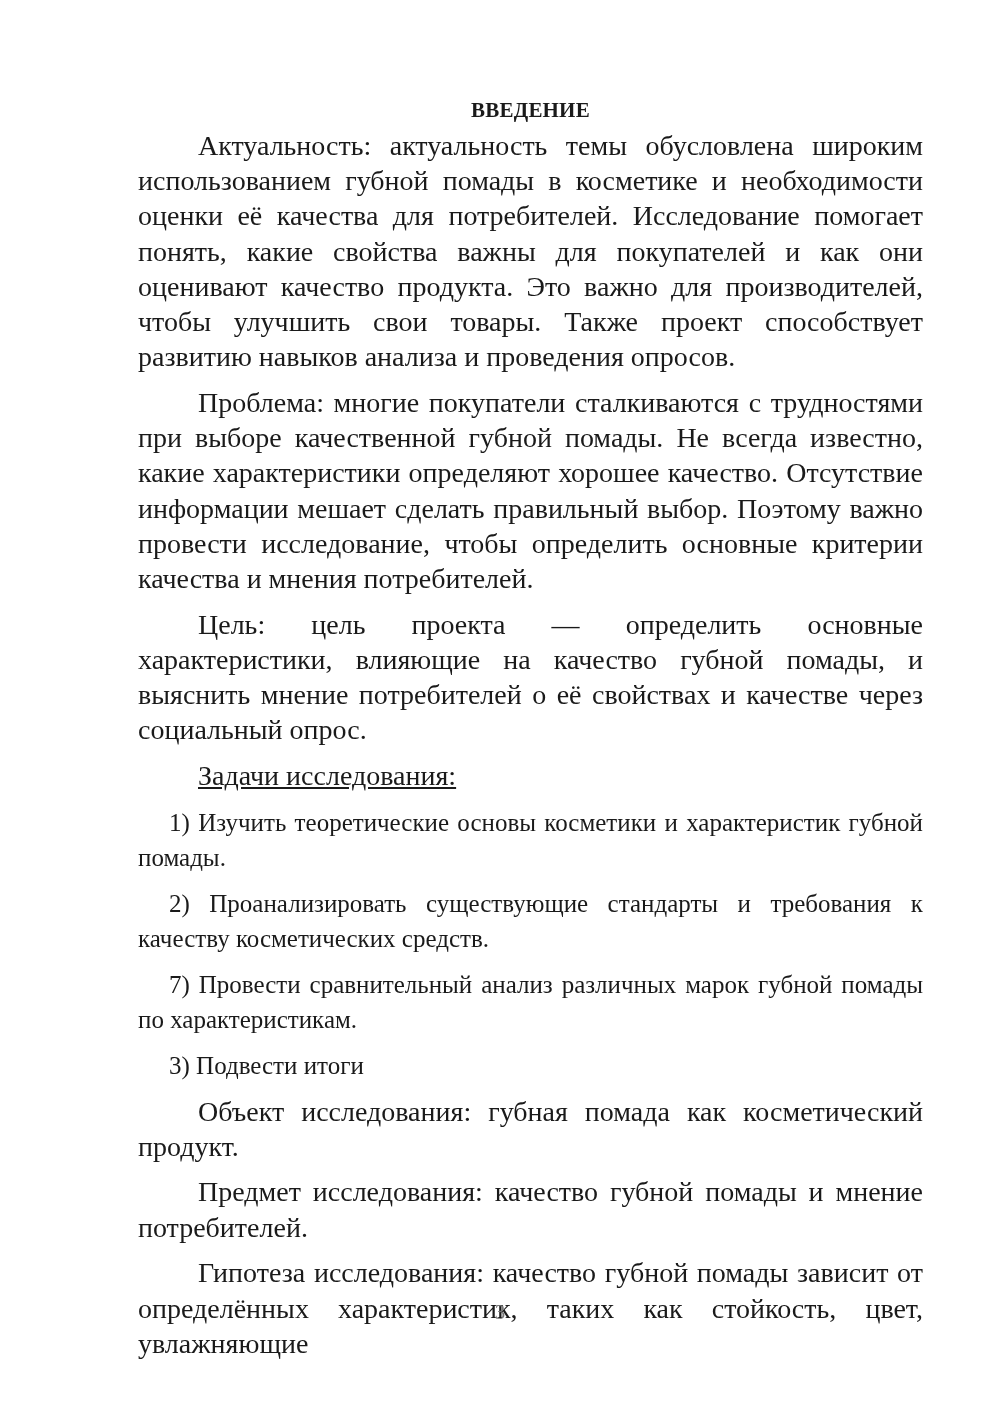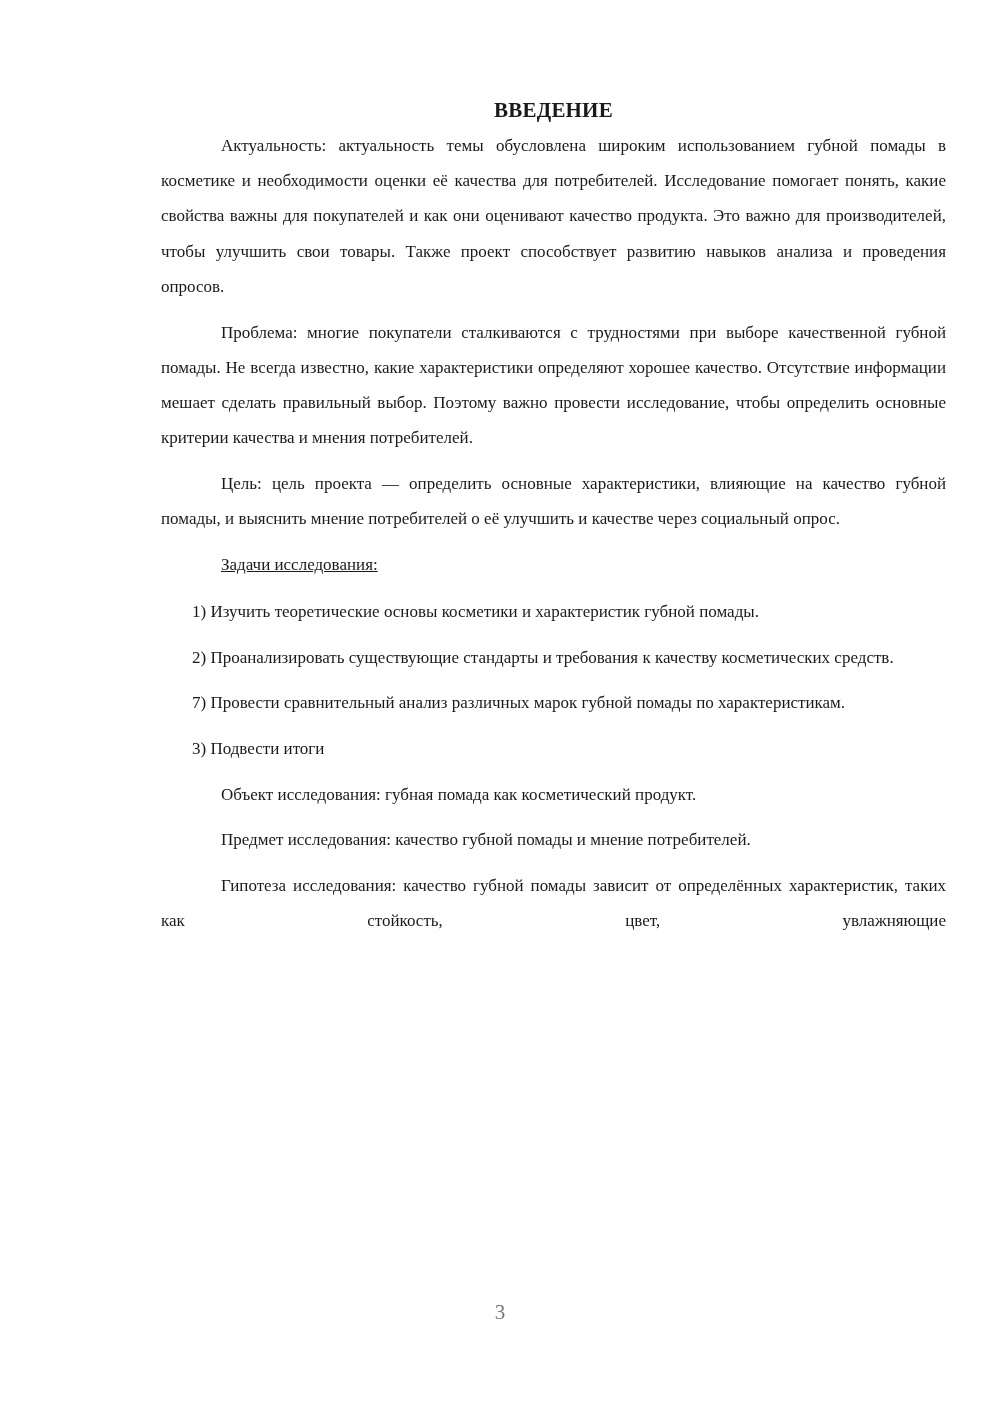--- a/index.html
+++ b/index.html
@@ -10,45 +10,45 @@
     body {
       width: 1000px;
       height: 1414px;
       position: relative;
       overflow: hidden;
       font-family: "Liberation Serif", "DejaVu Serif", serif;
       color: #1a1a1a;
     }
     .page {
       position: absolute;
-      left: 161px;
+      left: 138px;
       top: 93px;
       width: 785px;
     }
     .title {
       text-align: center;
       font-weight: bold;
       font-size: 21px;
       line-height: 35px;
       margin: 0 0 0 0;
       letter-spacing: 0.2px;
     }
     .para {
-      font-size: 17px;
+      font-size: 28px;
       line-height: 35.2px;
       text-align: justify;
       text-indent: 60px;
       margin: 0 0 10.5px 0;
     }
     .para.tasks-heading {
       margin-bottom: 12px;
       text-decoration: underline;
     }
     .task {
-      font-size: 17px;
+      font-size: 25px;
       line-height: 35.2px;
       text-align: justify;
       text-indent: 31px;
       margin: 0 0 10.5px 0;
     }
     .page-number {
       position: absolute;
       left: 0;
       width: 1000px;
       top: 1300px;
@@ -61,21 +61,21 @@
 </head>
 <body>
 
 <div class="page">
   <h1 class="title">ВВЕДЕНИЕ</h1>
 
   <p class="para">Актуальность: актуальность темы обусловлена широким использованием губной помады в косметике и необходимости оценки её качества для потребителей. Исследование помогает понять, какие свойства важны для покупателей и как они оценивают качество продукта. Это важно для производителей, чтобы улучшить свои товары. Также проект способствует развитию навыков анализа и проведения опросов.</p>
 
   <p class="para">Проблема: многие покупатели сталкиваются с трудностями при выборе качественной губной помады. Не всегда известно, какие характеристики определяют хорошее качество. Отсутствие информации мешает сделать правильный выбор. Поэтому важно провести исследование, чтобы определить основные критерии качества и мнения потребителей.</p>
 
-  <p class="para">Цель: цель проекта — определить основные характеристики, влияющие на качество губной помады, и выяснить мнение потребителей о её улучшить и качестве через социальный опрос.</p>
+  <p class="para">Цель: цель проекта — определить основные характеристики, влияющие на качество губной помады, и выяснить мнение потребителей о её свойствах и качестве через социальный опрос.</p>
 
   <p class="para tasks-heading">Задачи исследования:</p>
 
   <div>
     <p class="task">1) Изучить теоретические основы косметики и характеристик губной помады.</p>
     <p class="task">2) Проанализировать существующие стандарты и требования к качеству косметических средств.</p>
     <p class="task">7) Провести сравнительный анализ различных марок губной помады по характеристикам.</p>
     <p class="task">3) Подвести итоги</p>
   </div>
 

